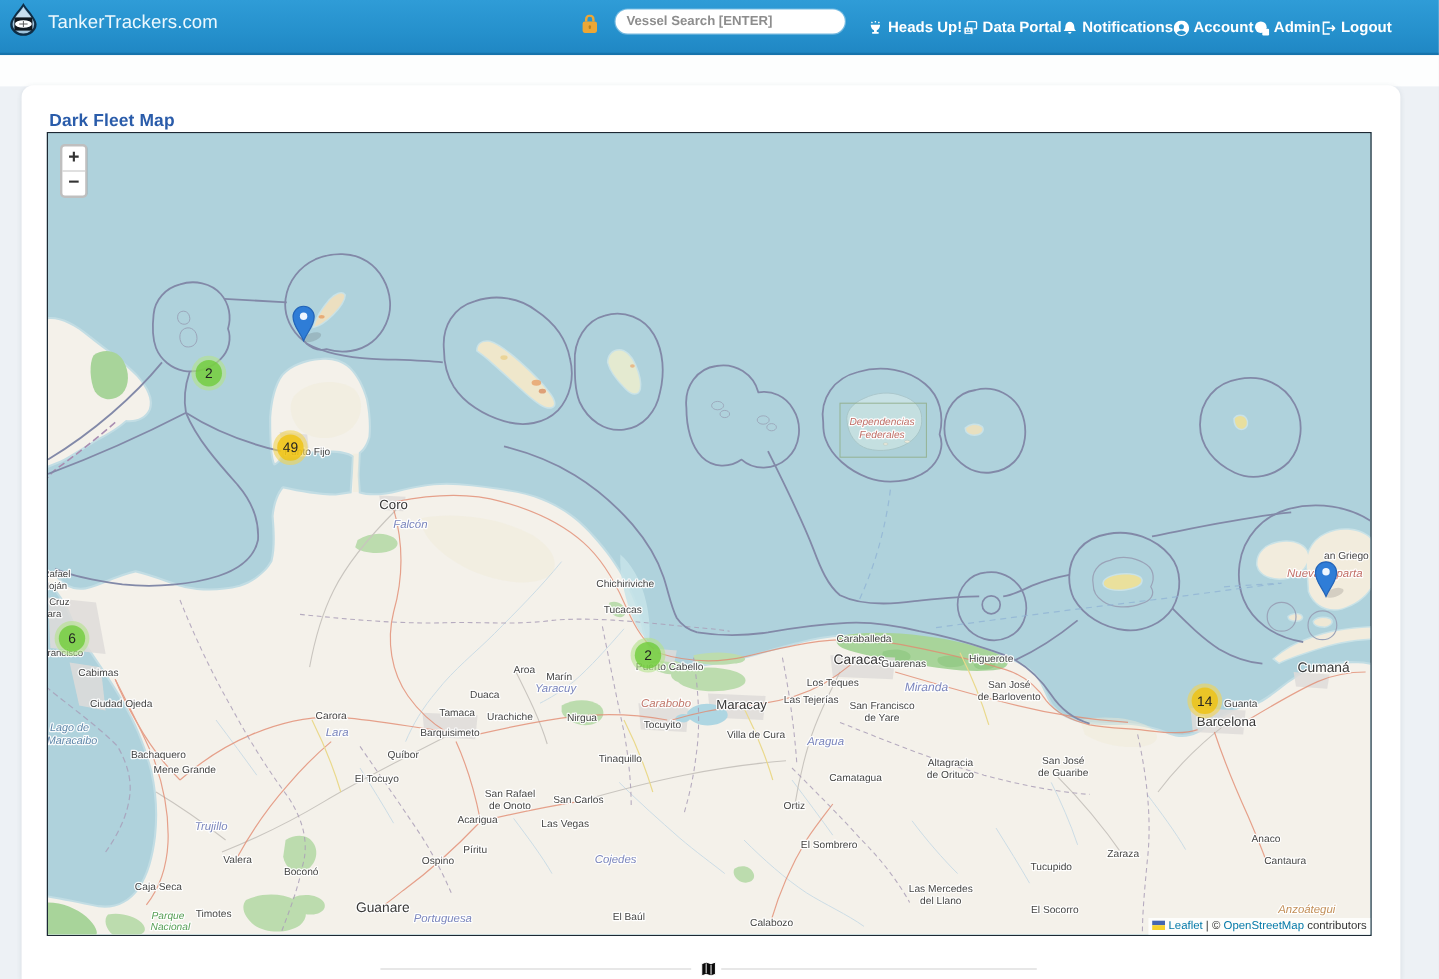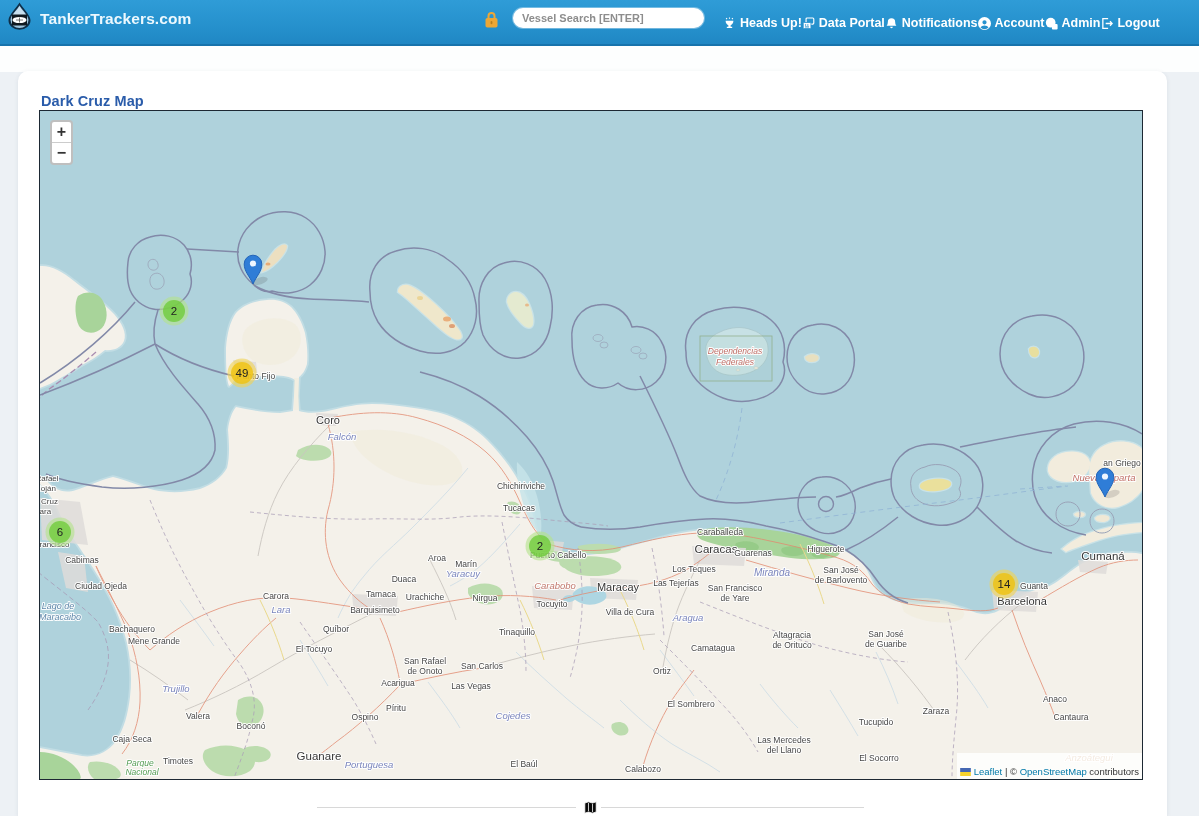--- a/index.html
+++ b/index.html
@@ -1,29 +1,29 @@
 <!DOCTYPE html>
 <html><head>
 <meta charset="utf-8">
 <style>
 html,body{margin:0;padding:0;width:1199px;height:816px;background:#edf1f5;font-family:"Liberation Sans",sans-serif;overflow:hidden}
 #nav{position:absolute;left:0;top:0;width:1199px;height:46px;background:linear-gradient(180deg,#2f9cd7 0%,#2590cc 60%,#1f86c3 100%);box-shadow:inset 0 -2px 0 rgba(10,80,130,.35)}
-#brand{position:absolute;left:40px;top:10px;font-size:15.5px;font-weight:bold;color:#ecf8fe;letter-spacing:.1px}
+#brand{position:absolute;left:40px;top:10px;font-size:15.5px;font-weight:normal;color:#ecf8fe;letter-spacing:.1px}
 #navitems{position:absolute;left:723px;top:0;width:465px;height:46px;display:flex;align-items:center;justify-content:flex-start;color:#fff;font-size:12.5px;font-weight:bold}
 .ni{display:flex;align-items:center;gap:4px;white-space:nowrap}
 #srch{position:absolute;left:513px;top:8px;width:191px;height:20px;background:#fff;border-radius:10px;box-shadow:0 0 0 1px rgba(255,255,255,.35)}
 #srch span{display:block;padding-left:9px;line-height:20px;font-size:11px;font-weight:bold;color:#8d8d8d}
 #topstrip{position:absolute;left:0;top:46px;width:1199px;height:26px;background:#fdfefe}
 #card{position:absolute;left:18px;top:71px;width:1149px;height:745px;background:#fff;border-radius:10px 10px 0 0;box-shadow:0 1px 4px rgba(60,80,100,.10)}
 #ttl{position:absolute;left:23px;top:22px;font-size:14.5px;font-weight:bold;color:#2a5caa;letter-spacing:.1px}
 #map{position:absolute;left:21px;top:39px;width:1102px;height:668px;border:1px solid #1d2833;background:#afd2dc;overflow:hidden}
 #zoomctl{position:absolute;left:10px;top:9px;width:19px;background:#fff;border:2px solid rgba(0,0,0,.25);border-radius:4px;z-index:30}
 .zbtn{width:19px;height:20px;line-height:20px;text-align:center;font-size:16px;font-weight:bold;color:#333}
 .zbtn+.zbtn{border-top:1px solid #ccc}
-#attrib{position:absolute;right:0;bottom:0;height:13px;background:rgba(255,255,255,.82);font-size:9.5px;color:#333;padding:12px 3px 1px 3px;line-height:13px;z-index:30;white-space:nowrap}
+#attrib{position:absolute;right:0;bottom:0;height:13px;background:rgba(255,255,255,.82);font-size:9.5px;color:#333;padding:0 3px 1px 3px;line-height:13px;z-index:30;white-space:nowrap}
 #attrib a{color:#0078a8;text-decoration:none}
 #divider{position:absolute;left:0;top:727px;width:1149px;height:20px}
 </style>
 </head>
 <body>
 <div id="nav">
   <svg width="23" height="28" viewBox="0 0 23 28" style="position:absolute;left:8px;top:2px">
     <path d="M11.5 0.5 C13 4 22.5 13 22.5 18.2 A11 9.6 0 0 1 0.5 18.2 C0.5 13 10 4 11.5 0.5 Z" fill="#0e2e47"></path>
     <path d="M11.5 3.5 C13 6.5 20.5 13.6 20.5 18 A9 8 0 0 1 2.5 18 C2.5 13.6 10 6.5 11.5 3.5 Z" fill="#9fc4dd"></path>
     <path d="M11.5 4.5 C12.8 7 18 12 19.3 15 L3.7 15 C5 12 10.2 7 11.5 4.5 Z" fill="#c9dfee"></path>
@@ -61,21 +61,21 @@
           <circle cx="7" cy="7" r="6"></circle>
           <rect x="8.5" y="8.5" width="7" height="7" rx="1.2"></rect>
         </svg>Admin</span>
     <span class="ni"><svg width="13" height="13" viewBox="0 0 16 16" fill="none" stroke="#fff" stroke-width="1.6">
           <path d="M10 2H3.5v12H10M7 8h8M12.3 5.3L15 8l-2.7 2.7"></path>
         </svg>Logout</span>
   </div>
 </div>
 <div id="topstrip"></div>
 <div id="card">
-  <div id="ttl">Dark Cruz Map</div>
+  <div id="ttl">Dark Fleet Map</div>
   <div id="map">
 
 <svg id="mapsvg" width="1102" height="668" viewBox="40 111 1102 668" style="position:absolute;left:0;top:0">
 <rect x="40" y="111" width="1102" height="668" fill="#afd2dc"></rect>
 <g stroke="#c2dde4" stroke-width="3.5" fill="none" stroke-linejoin="round">
           <path d="M 40,266 C 50,265 62,271 74,281 C 88,292 104,303 114,314 C 122,323 127,333 124,341 C 121,348 113,351 105,350 C 98,356 90,361 82,365 C 72,371 60,379 50,384 L 40,388 Z"></path>
           <path d="M 40,477 L 46,480 C 54,490 64,494 76,490 C 88,486 100,480 113,477 C 126,480 140,486 154,490 C 168,493 184,493 200,489 C 212,485 222,477 227,468 C 230,456 229,442 228,430 C 229,420 232,412 236,407 C 250,410 266,413 280,413 L 293,411 L 294,396 L 295,380 C 288,375 276,375 264,376 C 252,377 243,376 238,372 C 235,378 233,384 229,386 C 226,378 226,362 226,348 C 227,334 230,321 236,313 C 243,305 255,301 267,300 C 276,299 284,301 291,307 C 297,313 302,322 305,333 C 307,343 308,354 307,364 C 305,371 302,375 299,377 L 298,396 L 299,411 C 308,414 320,413 332,410 C 344,407 358,404 372,404 C 386,404 400,406 414,408 C 428,410 440,412 452,417 C 464,422 476,429 487,440 C 497,450 507,462 515,475 C 522,486 527,497 531,508 C 534,518 535,527 538,535 C 541,543 548,549 557,552 C 566,555 576,556 588,555 C 600,554 612,551 624,548 C 638,544 652,540 664,537 C 674,534 690,531 706,530 C 722,529 738,530 754,532 C 770,534 786,537 802,540 C 816,543 830,546 840,549 C 850,553 858,558 864,565 C 869,572 871,580 876,588 C 882,596 892,601 904,603 C 916,605 928,604 940,604 C 952,605 964,608 974,612 C 982,615 990,615 998,611 C 1006,607 1012,601 1020,597 C 1028,592 1036,589 1044,588 C 1052,586 1058,581 1066,575 C 1076,567 1086,560 1098,556 C 1110,553 1124,552 1136,553 L 1142,554 L 1142,779 L 40,779 L 40,748 C 52,750 66,753 82,756 C 96,758 108,752 116,741 C 124,729 128,714 130,697 C 132,679 131,661 127,643 C 122,623 114,603 104,586 C 95,570 85,556 77,544 C 69,532 63,522 59,512 C 55,502 48,492 40,484 Z"></path>
         </g>
 <path d="M 40,266 C 50,265 62,271 74,281 C 88,292 104,303 114,314 C 122,323 127,333 124,341 C 121,348 113,351 105,350 C 98,356 90,361 82,365 C 72,371 60,379 50,384 L 40,388 Z" fill="#f4f1ea"></path>
 <path d="M 40,477 L 46,480 C 54,490 64,494 76,490 C 88,486 100,480 113,477 C 126,480 140,486 154,490 C 168,493 184,493 200,489 C 212,485 222,477 227,468 C 230,456 229,442 228,430 C 229,420 232,412 236,407 C 250,410 266,413 280,413 L 293,411 L 294,396 L 295,380 C 288,375 276,375 264,376 C 252,377 243,376 238,372 C 235,378 233,384 229,386 C 226,378 226,362 226,348 C 227,334 230,321 236,313 C 243,305 255,301 267,300 C 276,299 284,301 291,307 C 297,313 302,322 305,333 C 307,343 308,354 307,364 C 305,371 302,375 299,377 L 298,396 L 299,411 C 308,414 320,413 332,410 C 344,407 358,404 372,404 C 386,404 400,406 414,408 C 428,410 440,412 452,417 C 464,422 476,429 487,440 C 497,450 507,462 515,475 C 522,486 527,497 531,508 C 534,518 535,527 538,535 C 541,543 548,549 557,552 C 566,555 576,556 588,555 C 600,554 612,551 624,548 C 638,544 652,540 664,537 C 674,534 690,531 706,530 C 722,529 738,530 754,532 C 770,534 786,537 802,540 C 816,543 830,546 840,549 C 850,553 858,558 864,565 C 869,572 871,580 876,588 C 882,596 892,601 904,603 C 916,605 928,604 940,604 C 952,605 964,608 974,612 C 982,615 990,615 998,611 C 1006,607 1012,601 1020,597 C 1028,592 1036,589 1044,588 C 1052,586 1058,581 1066,575 C 1076,567 1086,560 1098,556 C 1110,553 1124,552 1136,553 L 1142,554 L 1142,779 L 40,779 L 40,748 C 52,750 66,753 82,756 C 96,758 108,752 116,741 C 124,729 128,714 130,697 C 132,679 131,661 127,643 C 122,623 114,603 104,586 C 95,570 85,556 77,544 C 69,532 63,522 59,512 C 55,502 48,492 40,484 Z" fill="#f4f1ea"></path>

